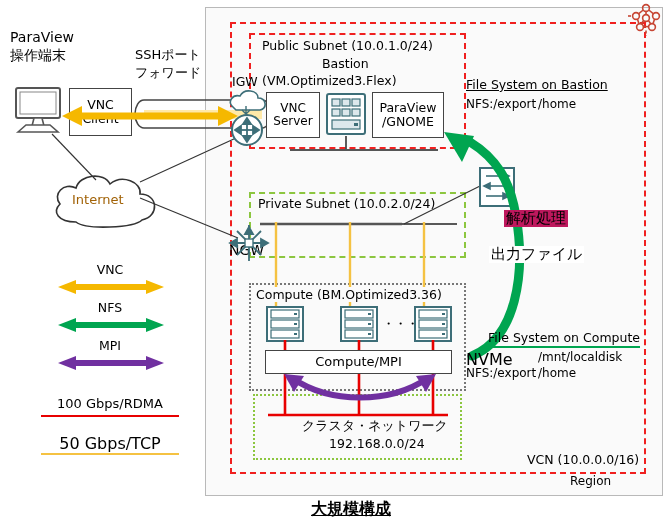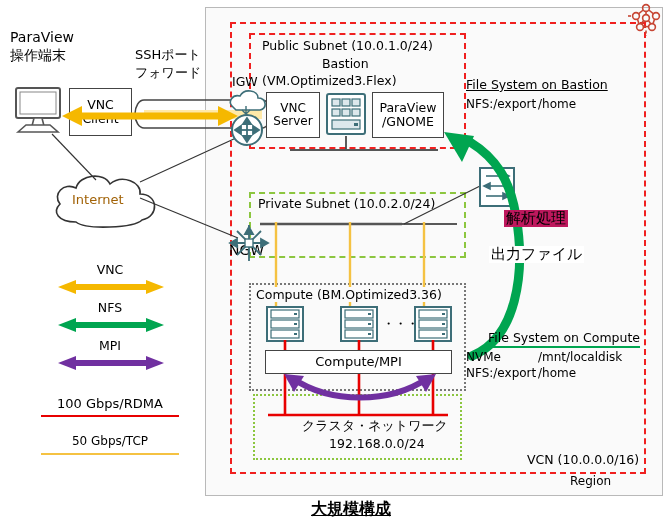--- a/index.html
+++ b/index.html
@@ -284,21 +284,21 @@
   <path d="M166 2 L146 4 L156 20 Z" fill="#7030a0"></path>
 </svg>
 
 <svg style="left:252px;top:410px;width:212px;height:10px;" viewBox="0 0 212 10">
   <line x1="16" y1="5" x2="196" y2="5" stroke="#e80000" stroke-width="2.6"></line>
 </svg>
 <div class="lbl" style="left:302px;top:417px;font-size:13px;">クラスタ・ネットワーク</div>
 <div class="lbl" style="left:329px;top:436px;font-size:12.5px;">192.168.0.0/24</div>
 
 <div class="lbl ul-green" style="left:466px;top:330px;font-size:12.5px;margin-left:22px;">File System on Compute</div>
-<div class="lbl" style="left:466px;top:350px;font-size:12px;">NVMe</div>
+<div class="lbl" style="left:466px;top:350px;font-size:16px;">NVMe</div>
 <div class="lbl" style="left:538px;top:350px;font-size:12px;">/mnt/localdisk</div>
 <div class="lbl" style="left:466px;top:366px;font-size:12px;">NFS:/export</div>
 <div class="lbl" style="left:538px;top:366px;font-size:12px;">/home</div>
 
 <div class="leg-label" style="left:80px;top:262px;width:60px;">VNC</div>
 <svg style="left:56px;top:278px;width:110px;height:18px;" viewBox="0 0 110 18">
   <line x1="14" y1="9" x2="96" y2="9" stroke="#f5b800" stroke-width="6"></line>
   <path d="M2 9 L20 2 L20 16 Z" fill="#f5b800"></path>
   <path d="M108 9 L90 2 L90 16 Z" fill="#f5b800"></path>
 </svg>
@@ -313,17 +313,17 @@
 <div class="leg-label" style="left:80px;top:338px;width:60px;">MPI</div>
 <svg style="left:56px;top:354px;width:110px;height:18px;" viewBox="0 0 110 18">
   <line x1="14" y1="9" x2="96" y2="9" stroke="#7030a0" stroke-width="6"></line>
   <path d="M2 9 L20 2 L20 16 Z" fill="#7030a0"></path>
   <path d="M108 9 L90 2 L90 16 Z" fill="#7030a0"></path>
 </svg>
 
 <div class="leg-label" style="left:40px;top:396px;width:140px;font-size:13px;">100 Gbps/RDMA</div>
 <div class="leg-rule" style="left:41px;top:415px;width:138px;border-top:2.6px solid #e80000;"></div>
 
-<div class="leg-label" style="left:40px;top:434px;width:140px;font-size:12px;">50 Gbps/TCP</div>
+<div class="leg-label" style="left:40px;top:434px;width:140px;font-size:16px;">50 Gbps/TCP</div>
 <div class="leg-rule" style="left:41px;top:453px;width:138px;border-top:2.2px solid #f5c242;"></div>
 
 <div class="txt nosel" style="left:311px;top:500px;font-size:16px;font-weight:bold;
      text-decoration:underline;">大規模構成</div>
 
 </body></html>

